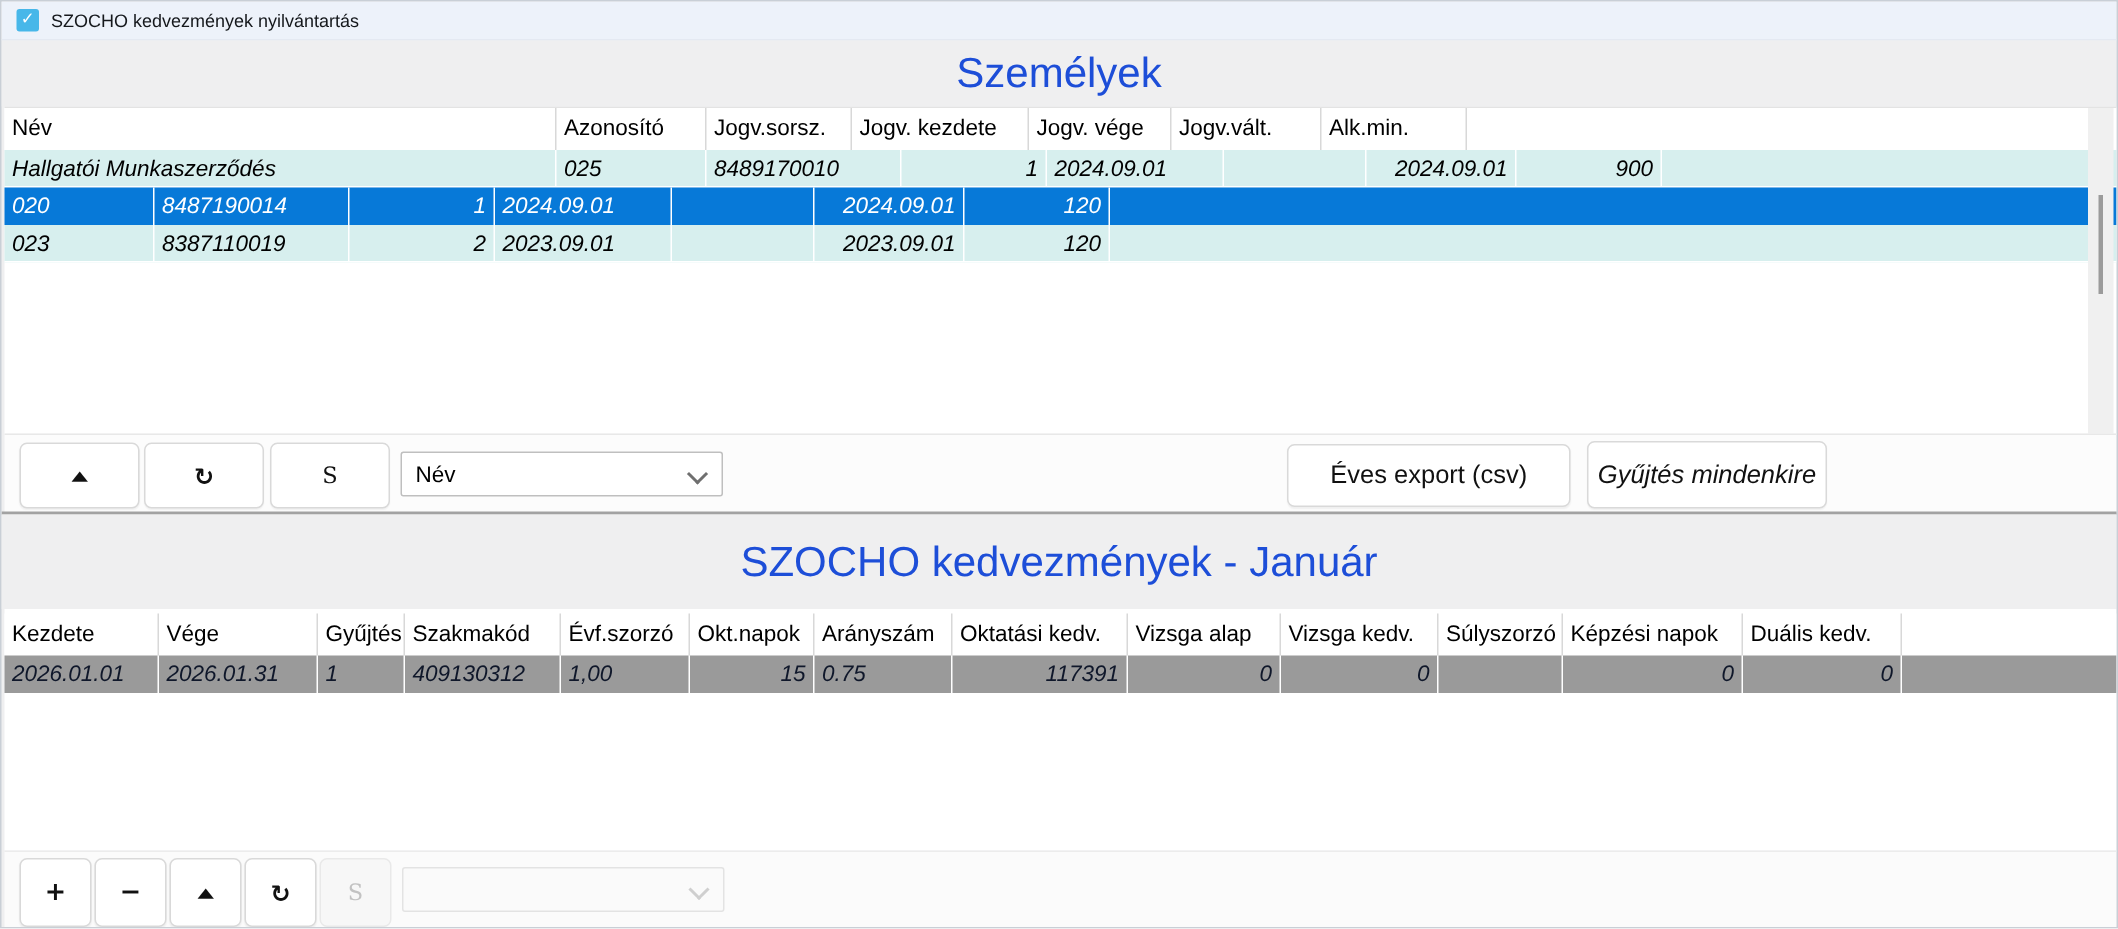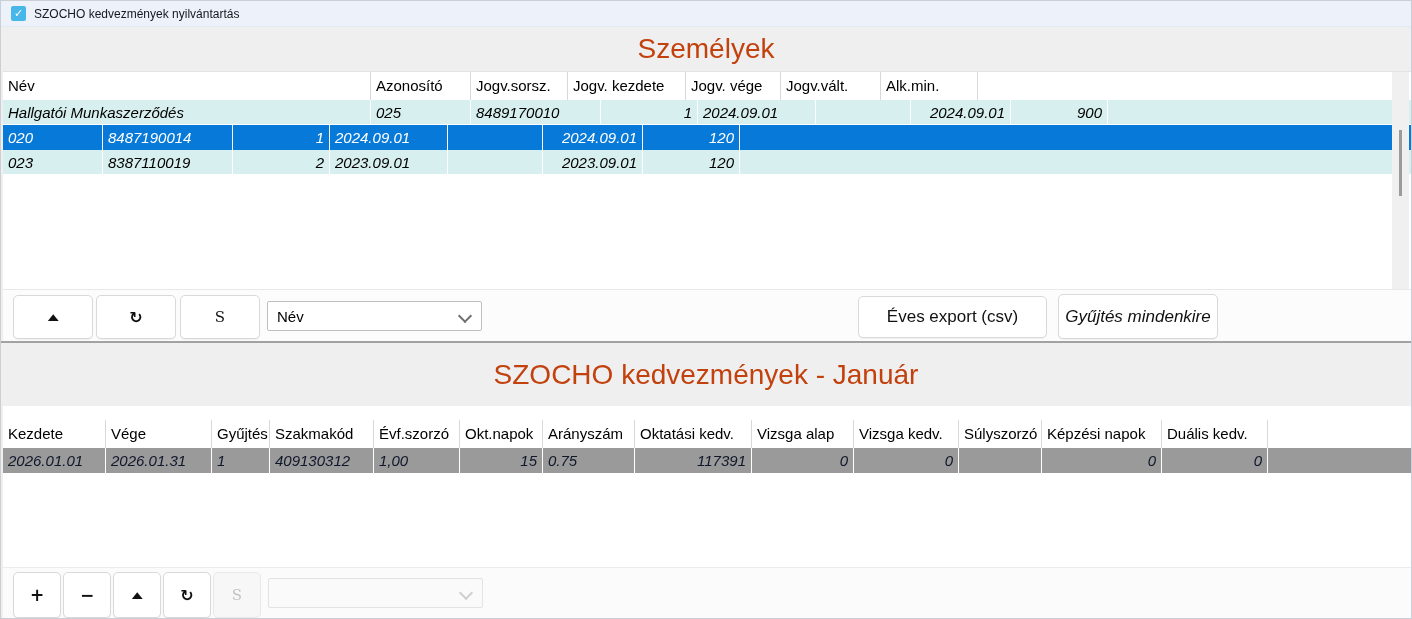--- a/index.html
+++ b/index.html
@@ -16,25 +16,25 @@
   }
   .cbx{
     width:15px;height:15px;background:#47b7e9;border-radius:2px;
     color:#fff;font-size:11px;line-height:15px;text-align:center;flex:0 0 auto;
   }
   .titlebar-text{font-size:12px;margin-left:8px;color:#15181c;white-space:nowrap;}
   
   .titlearea{position:absolute;left:0;width:100%;display:flex;align-items:center;justify-content:center;background:#efeff0;}
   .titlearea.t1{top:26px;height:44px;}
   .titlearea.t2{top:342px;height:63px;}
-  .big-title{font-size:28px;color:#c2410c;white-space:nowrap;}
+  .big-title{font-size:28px;color:#1d4ed8;white-space:nowrap;}
   
   .panel{position:absolute;left:2px;width:1408px;background:#ffffff;}
   .panel.p1{top:70px;height:218px;border-top:1px solid #e3e3e3;}
-  .panel.p2{top:405px;height:161px;padding-top:14px;box-sizing:border-box;}
+  .panel.p2{top:405px;height:161px;padding-top:3px;box-sizing:border-box;}
   .hrow{display:flex;height:28px;line-height:28px;font-size:15px;background:#fff;}
   .hcell{
     box-sizing:border-box;padding:0 5px;border-right:1px solid #d8d8d8;
     white-space:nowrap;overflow:hidden;
   }
   .trow{display:flex;height:25px;line-height:25px;font-size:15px;}
   .trow .cell{
     box-sizing:border-box;padding:0 5px;border-right:1px solid #ffffff;
     white-space:nowrap;overflow:hidden;font-style:italic;
   }

